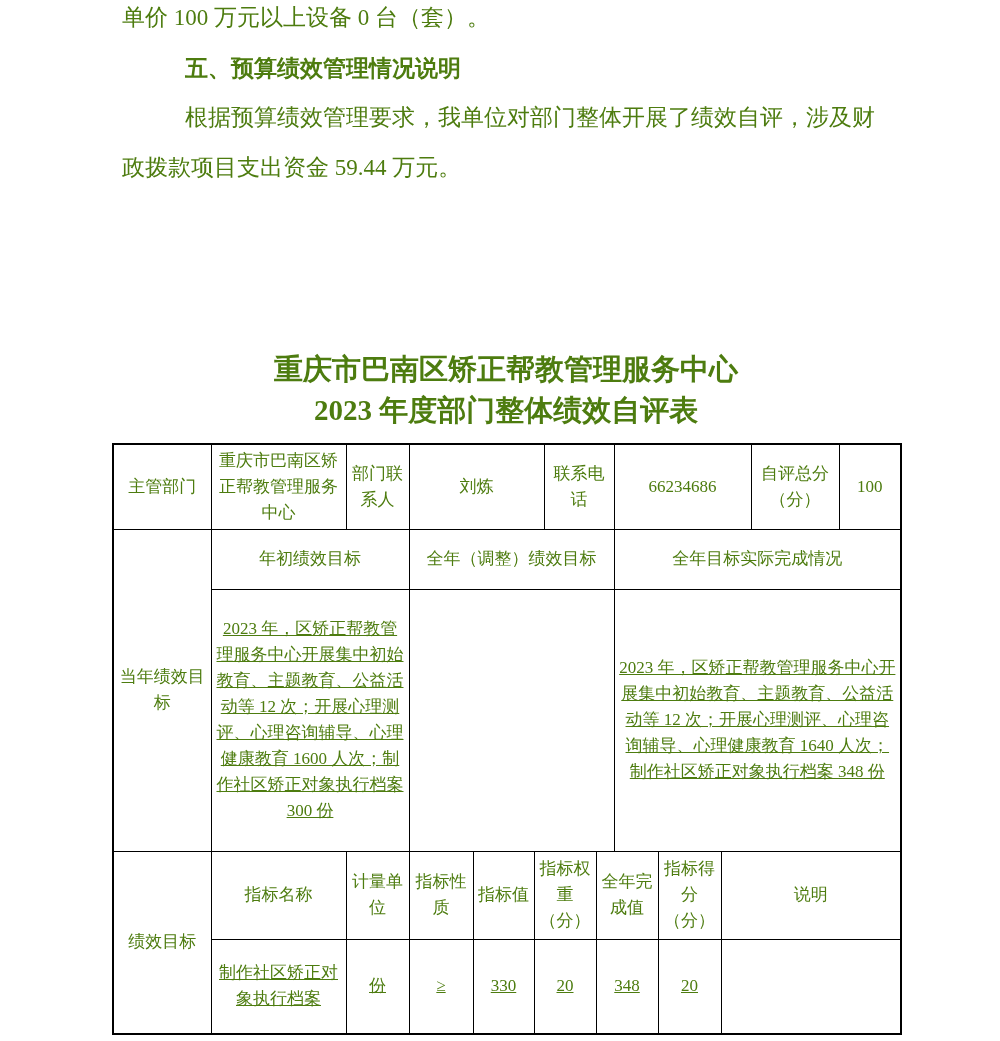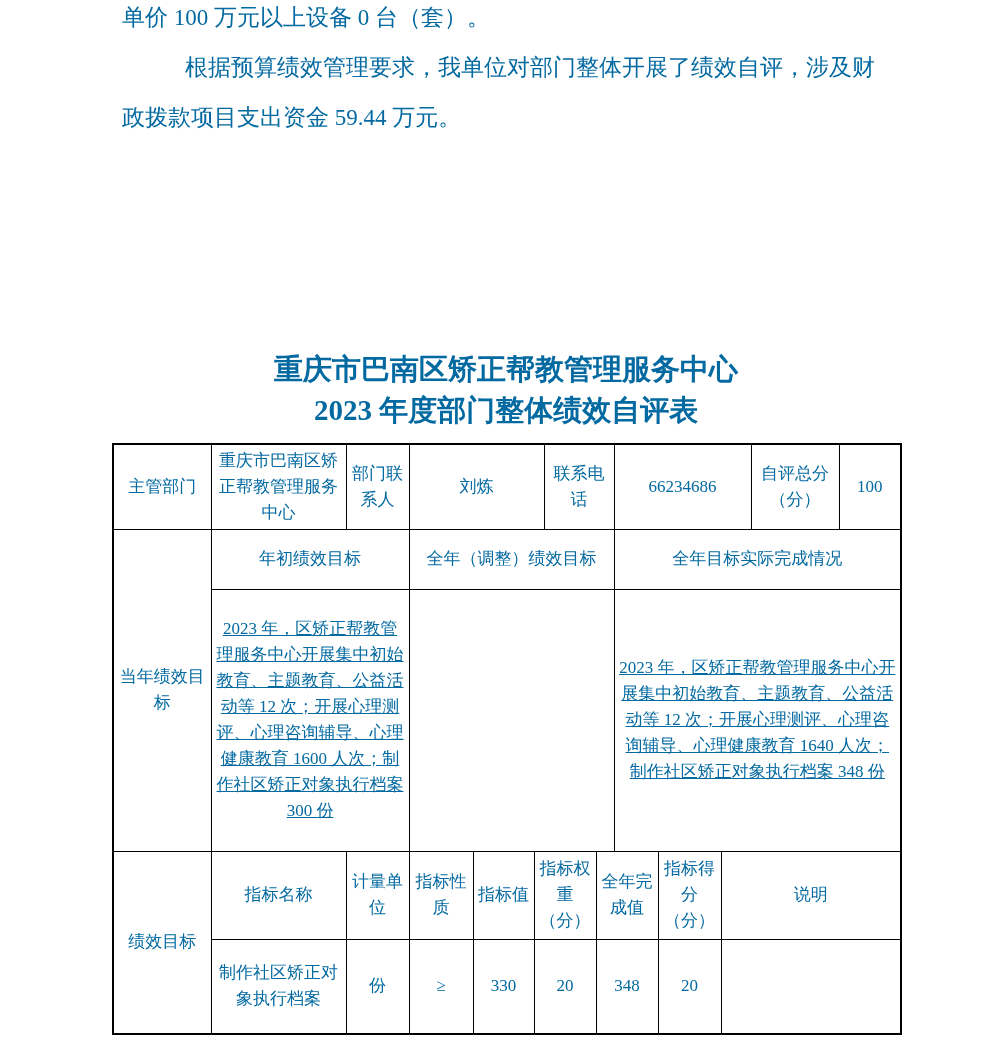--- a/index.html
+++ b/index.html
@@ -5,21 +5,21 @@
   html, body {
     margin: 0;
     padding: 0;
     background: #ffffff;
   }
   .page {
     position: relative;
     width: 1000px;
     height: 1041px;
     background: #ffffff;
-    color: #0369a1;
+    color: #4d7c0f;
     font-family: "Liberation Serif", "DejaVu Serif", serif;
     overflow: hidden;
   }
   
   .textblock {
     position: absolute;
     left: 122px;
     top: -7px;
     width: 760px;
     font-size: 23px;
@@ -68,29 +68,30 @@
   td.goal-text {
     text-align: left;
     padding: 6px 8px;
     line-height: 26px;
   }
   td.pad-wide { padding: 6px 12px; }
   tr.r1 { height: 85px; }
   tr.r2 { height: 60px; }
   tr.r3 { height: 262px; text-decoration: underline; }
   tr.r4 { height: 88px; }
-  tr.r5 { height: 95px; }
+  tr.r5 { height: 95px; text-decoration: underline; }
 </style>
 </head>
 <body>
 
 <div class="page">
 
   <div class="textblock">
     <p>单价 100 万元以上设备 0 台（套）。</p>
+    <p class="indent hei">五、预算绩效管理情况说明</p>
     <p class="indent">根据预算绩效管理要求，我单位对部门整体开展了绩效自评，涉及财政拨款项目支出资金 59.44 万元。</p>
   </div>
 
   <div class="title">
     <div>重庆市巴南区矫正帮教管理服务中心</div>
     <div>2023 年度部门整体绩效自评表</div>
   </div>
 
   <table class="selftable">
     <colgroup>

